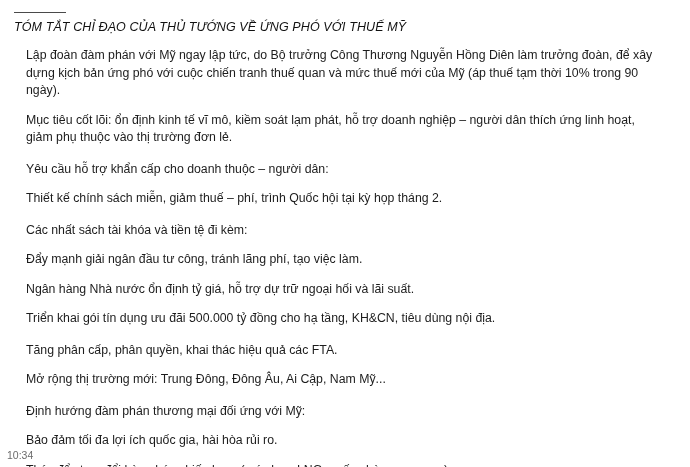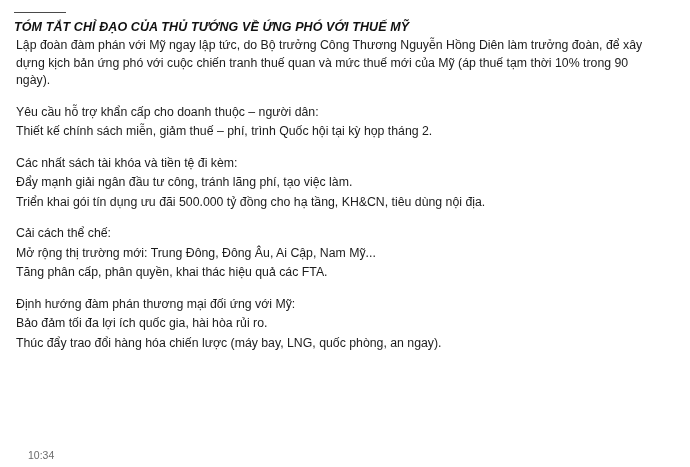--- a/index.html
+++ b/index.html
@@ -21,44 +21,44 @@
     box-sizing: border-box;
     padding: 8px 14px 0 14px;
   }
   .divider {
     width: 52px;
     border-top: 1px solid #4a4a4a;
     margin: 4px 0 6px 0;
     height: 0;
   }
   .title {
-    font-weight: bold;
+    font-weight: normal;
     font-style: italic;
     font-size: 12.5px;
     line-height: 16px;
     letter-spacing: 0.1px;
     color: #111111;
     margin: 0 0 2px 0;
   }
   .para {
     font-size: 12.3px;
     line-height: 17.5px;
     color: #1c1c1c;
-    margin: 2px;
+    margin: 12px;
     max-width: 640px;
   }
   .block {
     margin-bottom: 14px;
   }
   .block .para + .para {
     margin-top: 0px;
   }
   .timestamp {
     position: absolute;
-    left: 28px;
+    left: 7px;
     bottom: 6px;
     font-size: 10.5px;
     color: #6b6b6b;
   }
   .content {
     position: relative;
   }
 </style>
 </head>
 <body>
@@ -66,37 +66,38 @@
 <div class="page">
 
   <div class="divider"></div>
 
   <div class="content">
 
     <div class="title">TÓM TẮT CHỈ ĐẠO CỦA THỦ TƯỚNG VỀ ỨNG PHÓ VỚI THUẾ MỸ</div>
 
     <div class="block">
       <p class="para">Lập đoàn đàm phán với Mỹ ngay lập tức, do Bộ trưởng Công Thương Nguyễn Hồng Diên làm trưởng đoàn, để xây dựng kịch bản ứng phó với cuộc chiến tranh thuế quan và mức thuế mới của Mỹ (áp thuế tạm thời 10% trong 90 ngày).</p>
+      <p class="para">Mục tiêu cốt lõi: ổn định kinh tế vĩ mô, kiềm soát lạm phát, hỗ trợ doanh nghiệp – người dân thích ứng linh hoạt, giảm phụ thuộc vào thị trường đơn lẻ.</p>
     </div>
 
     <div class="block">
       <p class="para">Yêu cầu hỗ trợ khẩn cấp cho doanh thuộc – người dân:</p>
       <p class="para">Thiết kế chính sách miễn, giảm thuế – phí, trình Quốc hội tại kỳ họp tháng 2.</p>
     </div>
 
     <div class="block">
       <p class="para">Các nhất sách tài khóa và tiền tệ đi kèm:</p>
       <p class="para">Đẩy mạnh giải ngân đầu tư công, tránh lãng phí, tạo việc làm.</p>
+      <p class="para">Ngân hàng Nhà nước ổn định tỷ giá, hỗ trợ dự trữ ngoại hối và lãi suất.</p>
       <p class="para">Triển khai gói tín dụng ưu đãi 500.000 tỷ đồng cho hạ tầng, KH&amp;CN, tiêu dùng nội địa.</p>
     </div>
 
     <div class="block">
-      <p class="para">Cải cách thể chế:</p>
+      <p class="para">Tăng phân cấp, phân quyền, khai thác hiệu quả các FTA.</p>
       <p class="para">Mở rộng thị trường mới: Trung Đông, Đông Âu, Ai Cập, Nam Mỹ...</p>
-      <p class="para">Tăng phân cấp, phân quyền, khai thác hiệu quả các FTA.</p>
     </div>
 
     <div class="block">
       <p class="para">Định hướng đàm phán thương mại đối ứng với Mỹ:</p>
       <p class="para">Bảo đảm tối đa lợi ích quốc gia, hài hòa rủi ro.</p>
       <p class="para">Thúc đẩy trao đổi hàng hóa chiến lược (máy bay, LNG, quốc phòng, an ngay).</p>
     </div>
 
   </div>
 

